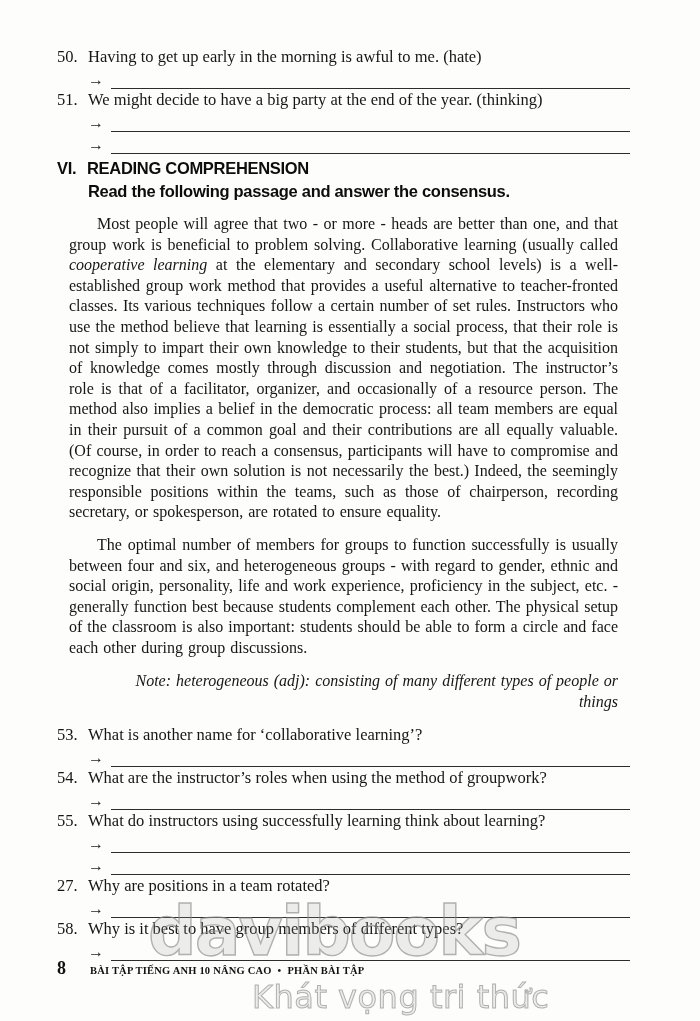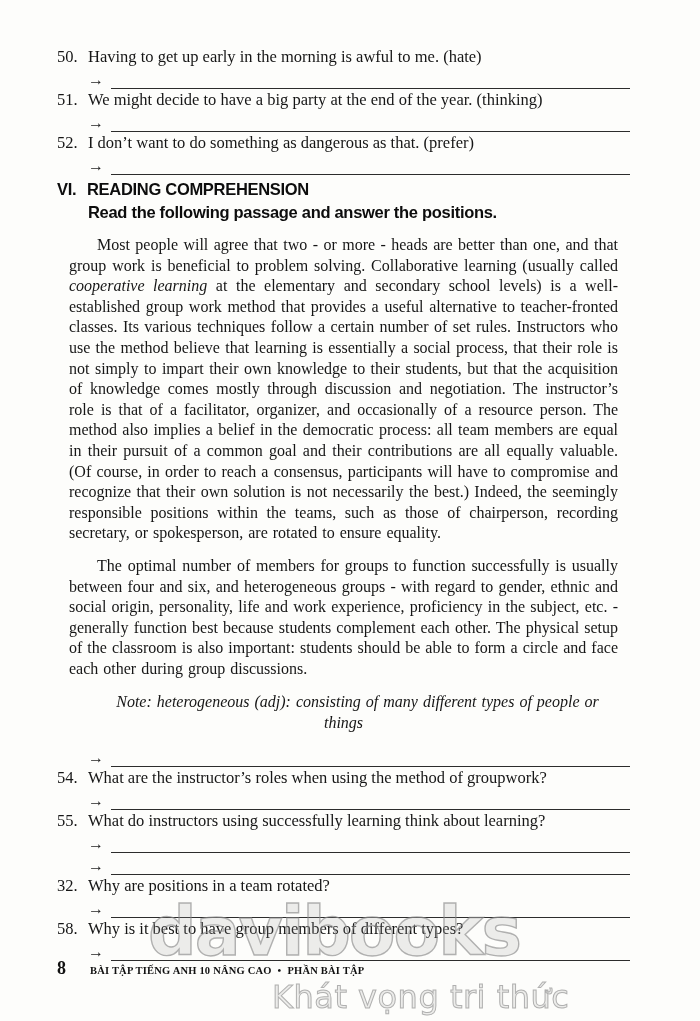--- a/index.html
+++ b/index.html
@@ -77,21 +77,21 @@
   .passage p {
     margin: 12px;
     font-size: 16px;
     line-height: 20.6px;
     text-align: justify;
     text-indent: 28px;
     word-spacing: 1px;
   }
   .passage .note {
     font-style: italic;
-    text-align: center;
+    text-align: right;
     line-height: 21px;
   }
   .italic-term { font-style: italic; }
   
   .footer {
     position: absolute;
     left: 57px;
     bottom: 42px;
     display: flex;
     align-items: baseline;
@@ -121,21 +121,21 @@
     white-space: nowrap;
   }
   .wm-brand {
     left: 148px;
     top: 892px;
     font-size: 68px;
     font-weight: bold;
     letter-spacing: -2px;
   }
   .wm-slogan {
-    left: 272px;
+    left: 252px;
     top: 978px;
     font-size: 32px;
     -webkit-text-stroke: 1px rgba(140,140,140,0.65);
     letter-spacing: 0.5px;
   }
 </style>
 </head>
 <body>
 
 <div class="page">
@@ -149,39 +149,39 @@
   </div>
 
   <div class="q-item">
     <span class="q-num">51.</span><span>We might decide to have a big party at the end of the year. (thinking)</span>
   </div>
   <div class="answer-row">
     <span class="answer-arrow">→</span>
     <span class="answer-blank"></span>
   </div>
 
-  <div class="q-item">
-    <span class="q-num">52.</span><span>I don’t want to do something as dangerous as that. (prefer)</span>
-  </div>
   <div class="answer-row">
     <span class="answer-arrow">→</span>
     <span class="answer-blank"></span>
   </div>
 
   <div class="section-heading">
     <span class="section-num">VI.</span><span>READING COMPREHENSION</span>
   </div>
-  <div class="instruction">Read the following passage and answer the positions.</div>
+  <div class="instruction">Read the following passage and answer the consensus.</div>
 
   <div class="passage">
     <p><span>Most people will agree that two - or more - heads are better than one, and that group work is beneficial to problem solving. Collaborative learning (usually called </span><span class="italic-term">cooperative learning</span><span> at the elementary and secondary school levels) is a well-established group work method that provides a useful alternative to teacher-fronted classes. Its various techniques follow a certain number of set rules. Instructors who use the method believe that learning is essentially a social process, that their role is not simply to impart their own knowledge to their students, but that the acquisition of knowledge comes mostly through discussion and negotiation. The instructor’s role is that of a facilitator, organizer, and occasionally of a resource person. The method also implies a belief in the democratic process: all team members are equal in their pursuit of a common goal and their contributions are all equally valuable. (Of course, in order to reach a consensus, participants will have to compromise and recognize that their own solution is not necessarily the best.) Indeed, the seemingly responsible positions within the teams, such as those of chairperson, recording secretary, or spokesperson, are rotated to ensure equality.</span></p>
     <p>The optimal number of members for groups to function successfully is usually between four and six, and heterogeneous groups - with regard to gender, ethnic and social origin, personality, life and work experience, proficiency in the subject, etc. - generally function best because students complement each other. The physical setup of the classroom is also important: students should be able to form a circle and face each other during group discussions.</p>
     <p class="note">Note: heterogeneous (adj): consisting of many different types of people or things</p>
   </div>
 
+  <div class="q-item">
+    <span class="q-num">53.</span><span>What is another name for ‘collaborative learning’?</span>
+  </div>
   <div class="answer-row">
     <span class="answer-arrow">→</span>
     <span class="answer-blank"></span>
   </div>
 
   <div class="q-item">
     <span class="q-num">54.</span><span>What are the instructor’s roles when using the method of groupwork?</span>
   </div>
   <div class="answer-row">
     <span class="answer-arrow">→</span>
@@ -195,21 +195,21 @@
     <span class="answer-arrow">→</span>
     <span class="answer-blank"></span>
   </div>
 
   <div class="answer-row">
     <span class="answer-arrow">→</span>
     <span class="answer-blank"></span>
   </div>
 
   <div class="q-item">
-    <span class="q-num">32.</span><span>Why are positions in a team rotated?</span>
+    <span class="q-num">27.</span><span>Why are positions in a team rotated?</span>
   </div>
   <div class="answer-row">
     <span class="answer-arrow">→</span>
     <span class="answer-blank"></span>
   </div>
 
   <div class="q-item">
     <span class="q-num">58.</span><span>Why is it best to have group members of different types?</span>
   </div>
   <div class="answer-row">

